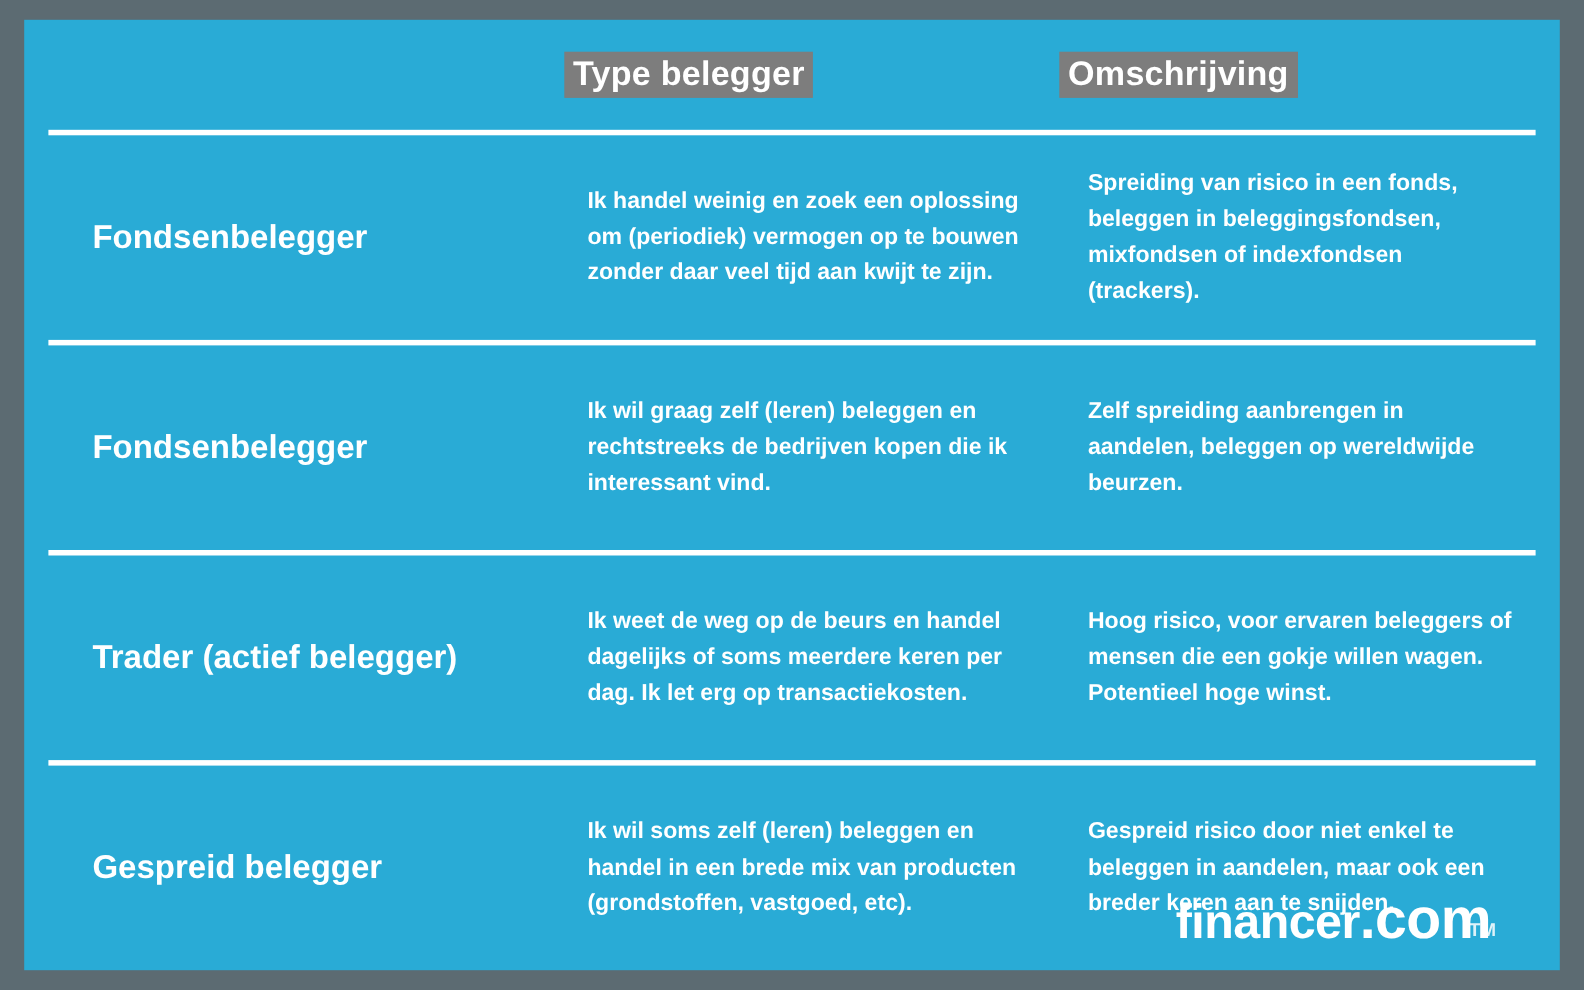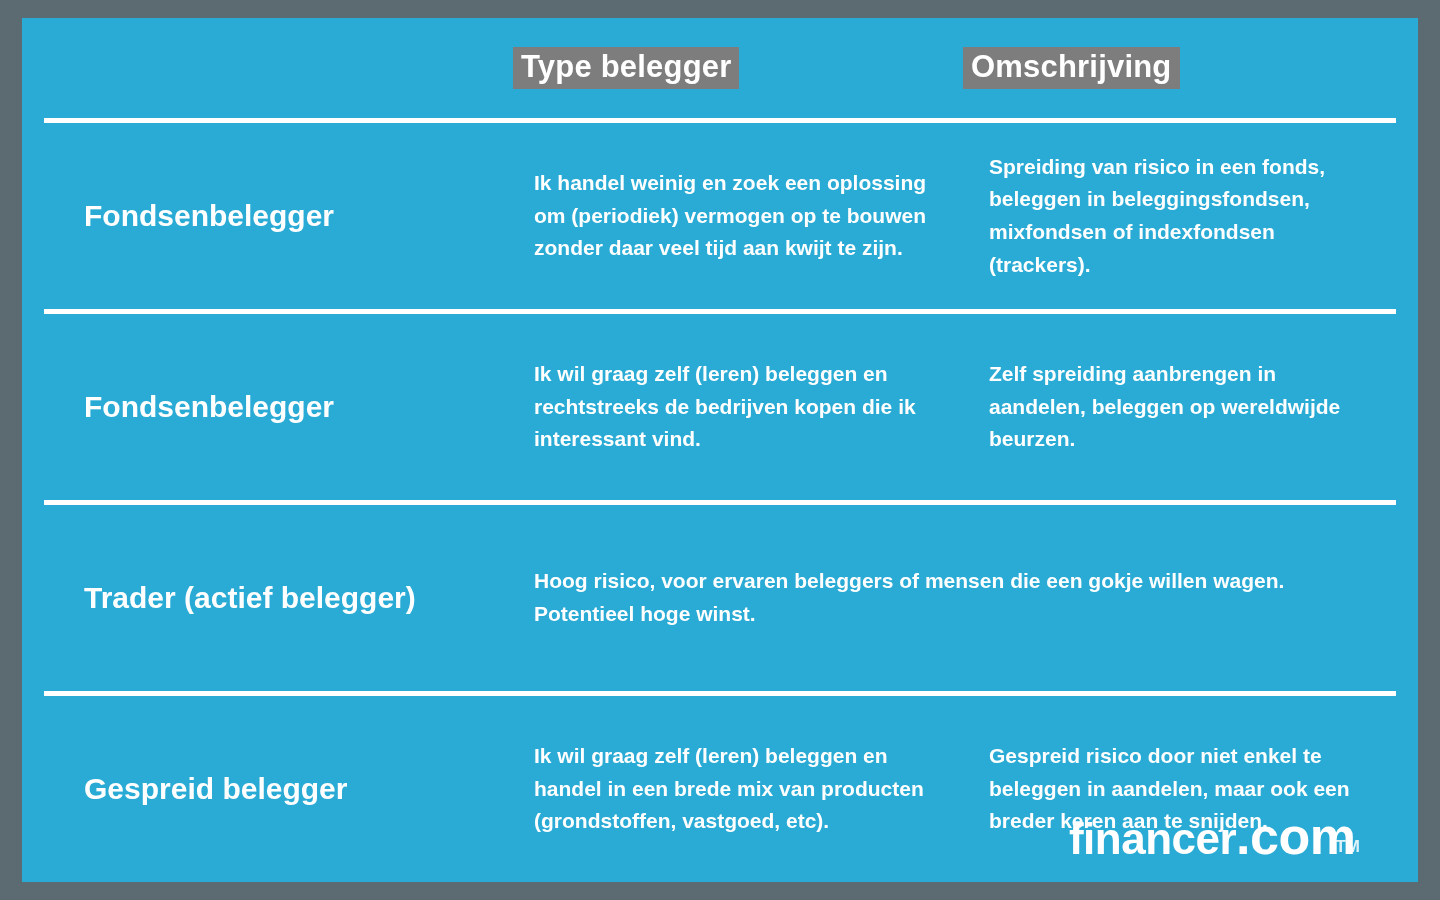--- a/index.html
+++ b/index.html
@@ -136,28 +136,29 @@
     <div class="row">
       <div class="col-a type-cell">Fondsenbelegger</div>
       <div class="col-b body-cell">Ik wil graag zelf (leren) beleggen en rechtstreeks de bedrijven kopen die ik interessant vind.</div>
       <div class="col-c body-cell">Zelf spreiding aanbrengen in aandelen, beleggen op wereldwijde beurzen.</div>
     </div>
 
     <div class="rowline"></div>
 
     <div class="row">
       <div class="col-a type-cell">Trader (actief belegger)</div>
+      <div class="col-b body-cell">Ik weet de weg op de beurs en handel dagelijks of soms meerdere keren per dag. Ik let erg op transactiekosten.</div>
       <div class="col-c body-cell">Hoog risico, voor ervaren beleggers of mensen die een gokje willen wagen. Potentieel hoge winst.</div>
     </div>
 
     <div class="rowline"></div>
 
     <div class="row">
       <div class="col-a type-cell">Gespreid belegger</div>
-      <div class="col-b body-cell">Ik wil graag zelf (leren) beleggen en handel in een brede mix van producten (grondstoffen, vastgoed, etc).</div>
+      <div class="col-b body-cell">Ik wil soms zelf (leren) beleggen en handel in een brede mix van producten (grondstoffen, vastgoed, etc).</div>
       <div class="col-c body-cell">Gespreid risico door niet enkel te beleggen in aandelen, maar ook een breder keren aan te snijden.</div>
     </div>
 
   </div>
 
   <div class="footer">
     <span class="logo-main">financer</span>
     <span class="logo-dot">.com</span>
     <span class="logo-tm">TM</span>
   </div>

